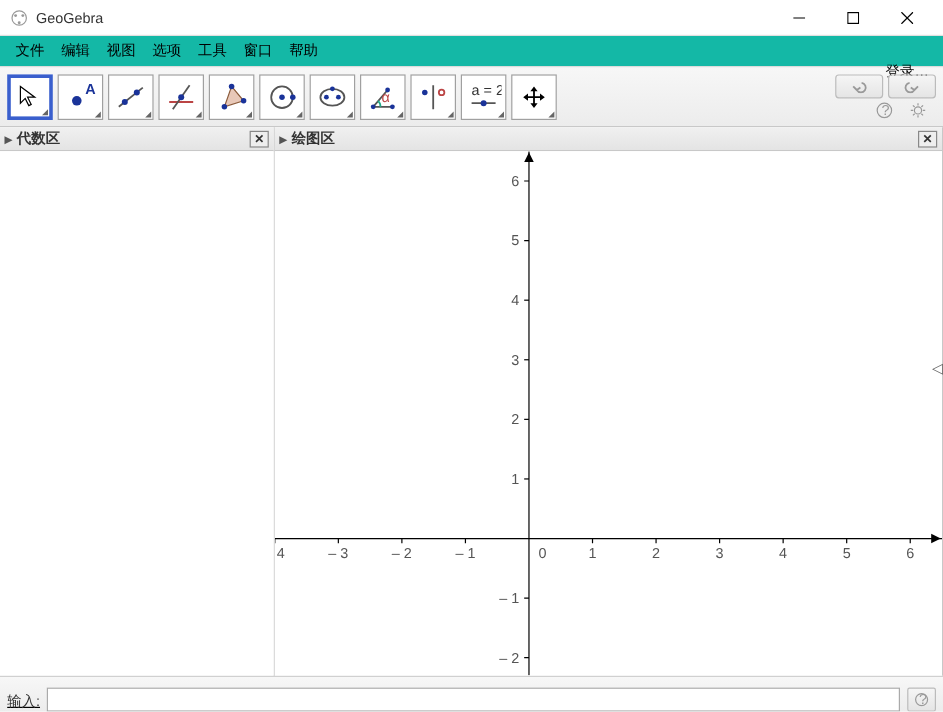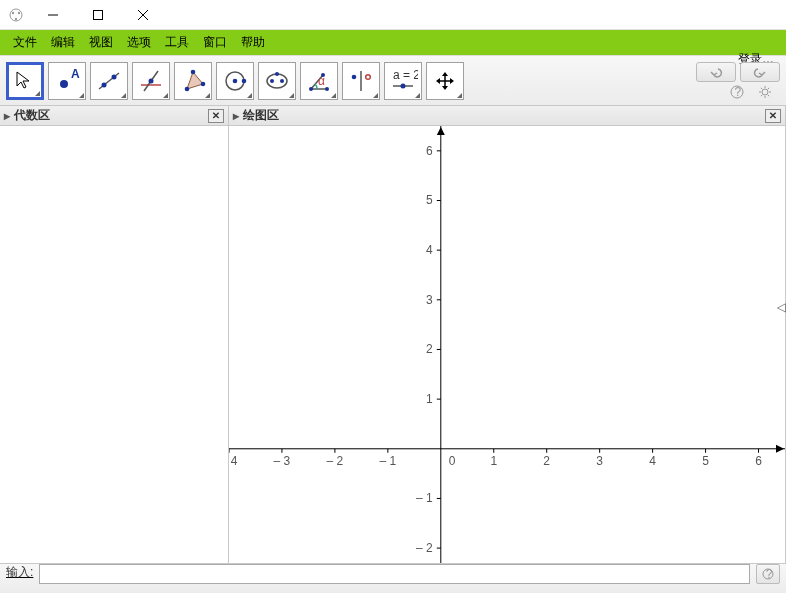--- a/index.html
+++ b/index.html
@@ -2,60 +2,61 @@
 <html><head>
 <meta charset="utf-8">
 <style>
 * { margin: 0; padding: 0; box-sizing: border-box; font-family: "Microsoft YaHei", Arial, sans-serif; font-size: 12px; }
 body { background: #f0f0f0; width: 786px; height: 593px; overflow: hidden; position: relative; }
 .titlebar { height: 30px; background: #fff; border-bottom: 1px solid #e0e0e0; display: flex; align-items: center; padding: 0 8px; }
 .titlebar-icon { width: 16px; height: 16px; margin-right: 6px; display: flex; align-items: center; justify-content: center; }
 .title-text { flex: 1; color: #333; }
 .win-controls { display: flex; gap: 0; }
 .win-btn { width: 45px; height: 30px; display: flex; align-items: center; justify-content: center; cursor: pointer; }
-.menubar { height: 26px; background: #84cc16; display: flex; align-items: center; padding: 0 6px; border-bottom: 1px solid #dcdcdc; }
+.menubar { height: 26px; background: #14b8a6; display: flex; align-items: center; padding: 0 6px; border-bottom: 1px solid #dcdcdc; }
 .menu-item { padding: 3px 7px; cursor: pointer; color: #000; }
 .menu-right { margin-left: auto; padding: 3px 6px; cursor: pointer; margin-top: 33px; }
 .toolbar { height: 50px; background: linear-gradient(#f7f7f7,#ececec); border-bottom: 1px solid #c8c8c8; display: flex; align-items: center; padding: 4px 6px; gap: 4px; }
 .tool-btn { width: 38px; height: 38px; background: #fff; border: 1px solid #a0a0a0; display: flex; align-items: center; justify-content: center; cursor: pointer; position: relative; }
 .tool-btn.selected { border: 3px solid #3a5fcd; }
 .tool-btn .corner { position: absolute; right: 1px; bottom: 1px; width: 0; height: 0; border-left: 5px solid transparent; border-bottom: 5px solid #666; }
 .toolbar-right { margin-left: auto; display: flex; flex-direction: column; gap: 3px; align-items: flex-end; }
 .undo-redo { display: flex; gap: 4px; }
 .ur-btn { width: 40px; height: 20px; background: linear-gradient(#f5f5f5,#e5e5e5); border: 1px solid #bbb; border-radius: 3px; display: flex; align-items: center; justify-content: center; cursor: pointer; color: #888; }
 .helper-icons { display: flex; gap: 14px; margin-right: 8px; }
 .helper-icon { color: #999; cursor: pointer; }
 .workspace { display: flex; height: 457px; background: #fff; }
 .panel { display: flex; flex-direction: column; border-right: 1px solid #c8c8c8; }
 .panel-header { height: 20px; background: linear-gradient(#f0f0f0,#e4e4e4); border-bottom: 1px solid #c8c8c8; display: flex; align-items: center; padding: 0 4px; font-weight: bold; color: #333; }
 .panel-header .tri { margin-right: 4px; color: #555; }
 .panel-header .close-box { margin-left: auto; width: 16px; height: 14px; border: 1px solid #888; background: #eee; display: flex; align-items: center; justify-content: center; font-size: 10px; cursor: pointer; }
 .algebra-panel { width: 230px; }
 .algebra-body { flex: 1; background: #fff; }
 .graphics-panel { flex: 1; }
 .graphics-body { flex: 1; position: relative; background: #fff; overflow: hidden; }
-.inputbar { height: 30px; background: linear-gradient(#f7f7f7,#ececec); border-top: 1px solid #c8c8c8; display: flex; align-items: flex-start; padding: 0 6px; gap: 6px; text-decoration: underline; }
+.inputbar { height: 30px; background: linear-gradient(#f7f7f7,#ececec); border-top: 1px solid #c8c8c8; display: flex; align-items: flex-end; padding: 0 6px; gap: 6px; text-decoration: underline; }
 .input-label { color: #333; }
 .input-field { flex: 1; height: 20px; border: 1px solid #aaa; background: #fff; padding: 0 4px; }
 .input-help { width: 24px; height: 20px; border: 1px solid #bbb; background: linear-gradient(#f5f5f5,#e5e5e5); display: flex; align-items: center; justify-content: center; color: #888; cursor: pointer; border-radius: 2px; }
 .side-expand { position: absolute; right: 0; top: 300px; cursor: pointer; color: #666; }
 svg { display: block; }
 </style>
 </head>
 <body>
 
 <div class="titlebar">
   <span class="titlebar-icon">
     <svg width="16" height="16" viewBox="0 0 16 16">
         <circle cx="8" cy="8" r="6" fill="none" stroke="#999" stroke-width="1"></circle>
         <circle cx="5" cy="6" r="1.2" fill="#999"></circle>
         <circle cx="11" cy="6" r="1.2" fill="#999"></circle>
         <circle cx="8" cy="12" r="1.2" fill="#999"></circle>
       </svg>
   </span>
+  <span class="title-text">GeoGebra</span>
   <div class="win-controls">
     <div class="win-btn">
         <svg width="10" height="10">
           <line x1="0" y1="5" x2="10" y2="5" stroke="#000" stroke-width="1"></line>
         </svg>
       </div>
     <div class="win-btn">
         <svg width="10" height="10">
           <rect x="0.5" y="0.5" width="9" height="9" fill="none" stroke="#000" stroke-width="1"></rect>
         </svg>

